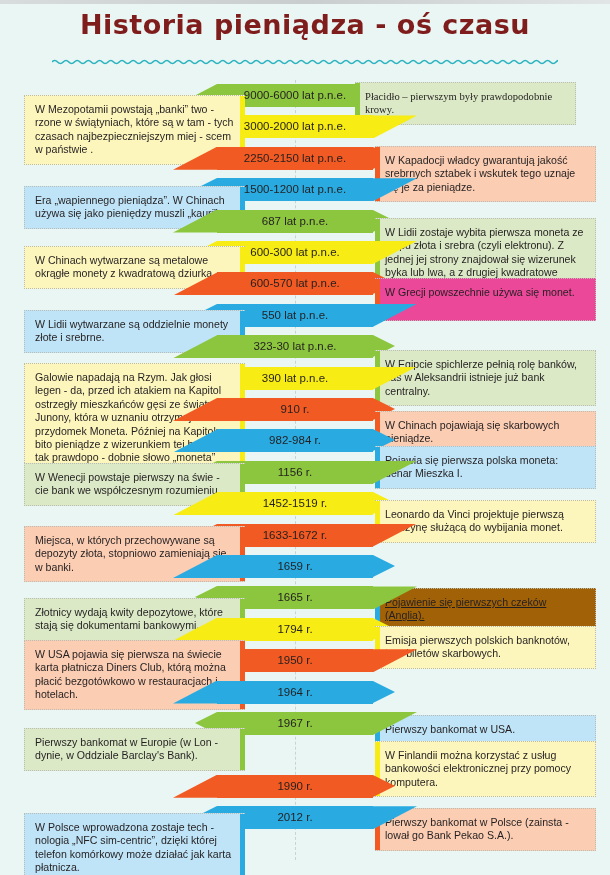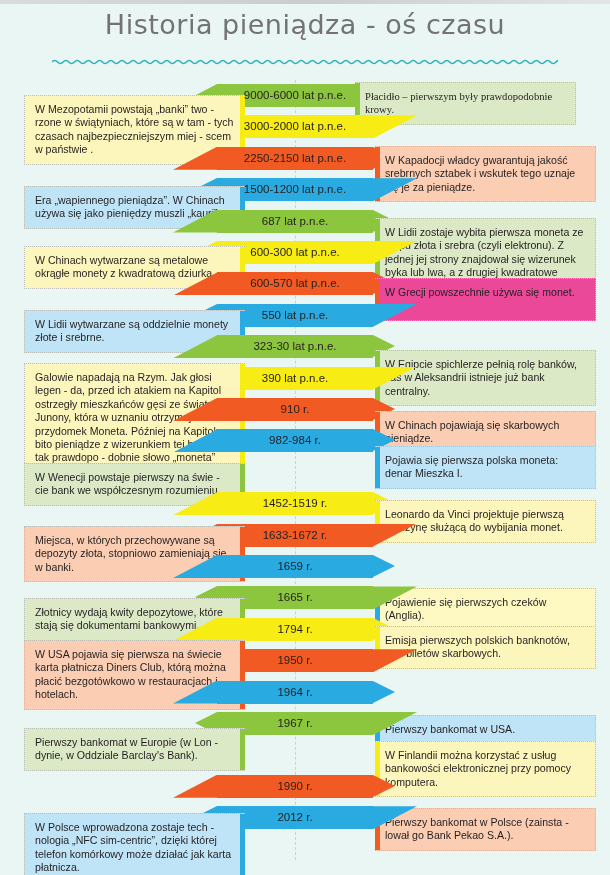--- a/index.html
+++ b/index.html
@@ -31,23 +31,23 @@
     width: 610px;
     height: 74px;
   }
   #page-title {
     position: absolute;
     top: 5px;
     width: 610px;
     text-align: center;
     font-family: "DejaVu Sans", sans-serif;
     font-size: 27px;
-    font-weight: 400;
+    font-weight: 700;
     letter-spacing: 0.5px;
-    color: #737373;
+    color: #7f1d1d;
     white-space: nowrap;
   }
   #wave-divider {
     position: absolute;
     top: 52px;
     left: 52px;
     width: 506px;
     height: 12px;
   }
 
@@ -278,20 +278,26 @@
     <div class="bar" style="top: 351.4px; left: 217px; width: 156px;">
       <div class="body" style="background: rgb(41, 171, 226);"></div>
       <div class="head-r" style="border-left: 22px solid rgb(41, 171, 226);"></div>
       <div class="tail-l" style="background: rgb(41, 171, 226); width: 44px; clip-path: polygon(100% 0px, 100% 100%, 0px 100%);"></div>
       <div class="label">982-984 r.</div>
     </div>
     <div class="box right" style="background: rgb(191, 228, 247); top: 368px; height: 42.8px; left: 375px; width: 221px;">
       <div class="edge" style="background: rgb(41, 171, 226);"></div>
       <p>Pojawia się pierwsza polska moneta: denar Mieszka I.</p>
     </div>
+    <div class="bar" style="top: 382.8px; left: 217px; width: 156px;">
+      <div class="body" style="background: rgb(140, 198, 62);"></div>
+      <div class="head-l" style="border-right: 22px solid rgb(140, 198, 62);"></div>
+      <div class="tail-r" style="background: rgb(140, 198, 62); width: 44px; clip-path: polygon(0px 0px, 0px 100%, 100% 0px);"></div>
+      <div class="label">1156 r.</div>
+    </div>
     <div class="box left" style="background: rgb(219, 233, 198); top: 385px; height: 42.8px; left: 24px; width: 221px;">
       <div class="edge" style="background: rgb(140, 198, 62);"></div>
       <p>W Wenecji powstaje pierwszy na świe - cie bank we współczesnym rozumieniu.</p>
     </div>
     <div class="bar" style="top: 414.2px; left: 217px; width: 156px;">
       <div class="body" style="background: rgb(247, 236, 19);"></div>
       <div class="head-r" style="border-left: 22px solid rgb(247, 236, 19);"></div>
       <div class="tail-l" style="background: rgb(247, 236, 19); width: 44px; clip-path: polygon(100% 0px, 100% 100%, 0px 100%);"></div>
       <div class="label">1452-1519 r.</div>
     </div>
@@ -308,21 +314,21 @@
     <div class="box left" style="background: rgb(251, 205, 179); top: 448px; height: 56.2px; left: 24px; width: 221px;">
       <div class="edge" style="background: rgb(241, 90, 34);"></div>
       <p>Miejsca, w których przechowywane są depozyty złota, stopniowo zamieniają się w banki.</p>
     </div>
     <div class="bar" style="top: 477px; left: 217px; width: 156px;">
       <div class="body" style="background: rgb(41, 171, 226);"></div>
       <div class="head-r" style="border-left: 22px solid rgb(41, 171, 226);"></div>
       <div class="tail-l" style="background: rgb(41, 171, 226); width: 44px; clip-path: polygon(100% 0px, 100% 100%, 0px 100%);"></div>
       <div class="label">1659 r.</div>
     </div>
-    <div class="box right" style="background: #fef9c3; top: 510px; height: 42.8px; left: 375px; width: 221px;">
+    <div class="box right" style="background: #a16207; top: 510px; height: 42.8px; left: 375px; width: 221px; text-decoration: underline;">
       <div class="edge" style="background: rgb(41, 171, 226);"></div>
       <p>Pojawienie się pierwszych czeków (Anglia).</p>
     </div>
     <div class="bar" style="top: 508.4px; left: 217px; width: 156px;">
       <div class="body" style="background: rgb(140, 198, 62);"></div>
       <div class="head-l" style="border-right: 22px solid rgb(140, 198, 62);"></div>
       <div class="tail-r" style="background: rgb(140, 198, 62); width: 44px; clip-path: polygon(0px 0px, 0px 100%, 100% 0px);"></div>
       <div class="label">1665 r.</div>
     </div>
     <div class="box left" style="background: rgb(219, 233, 198); top: 520px; height: 42.8px; left: 24px; width: 221px;">

